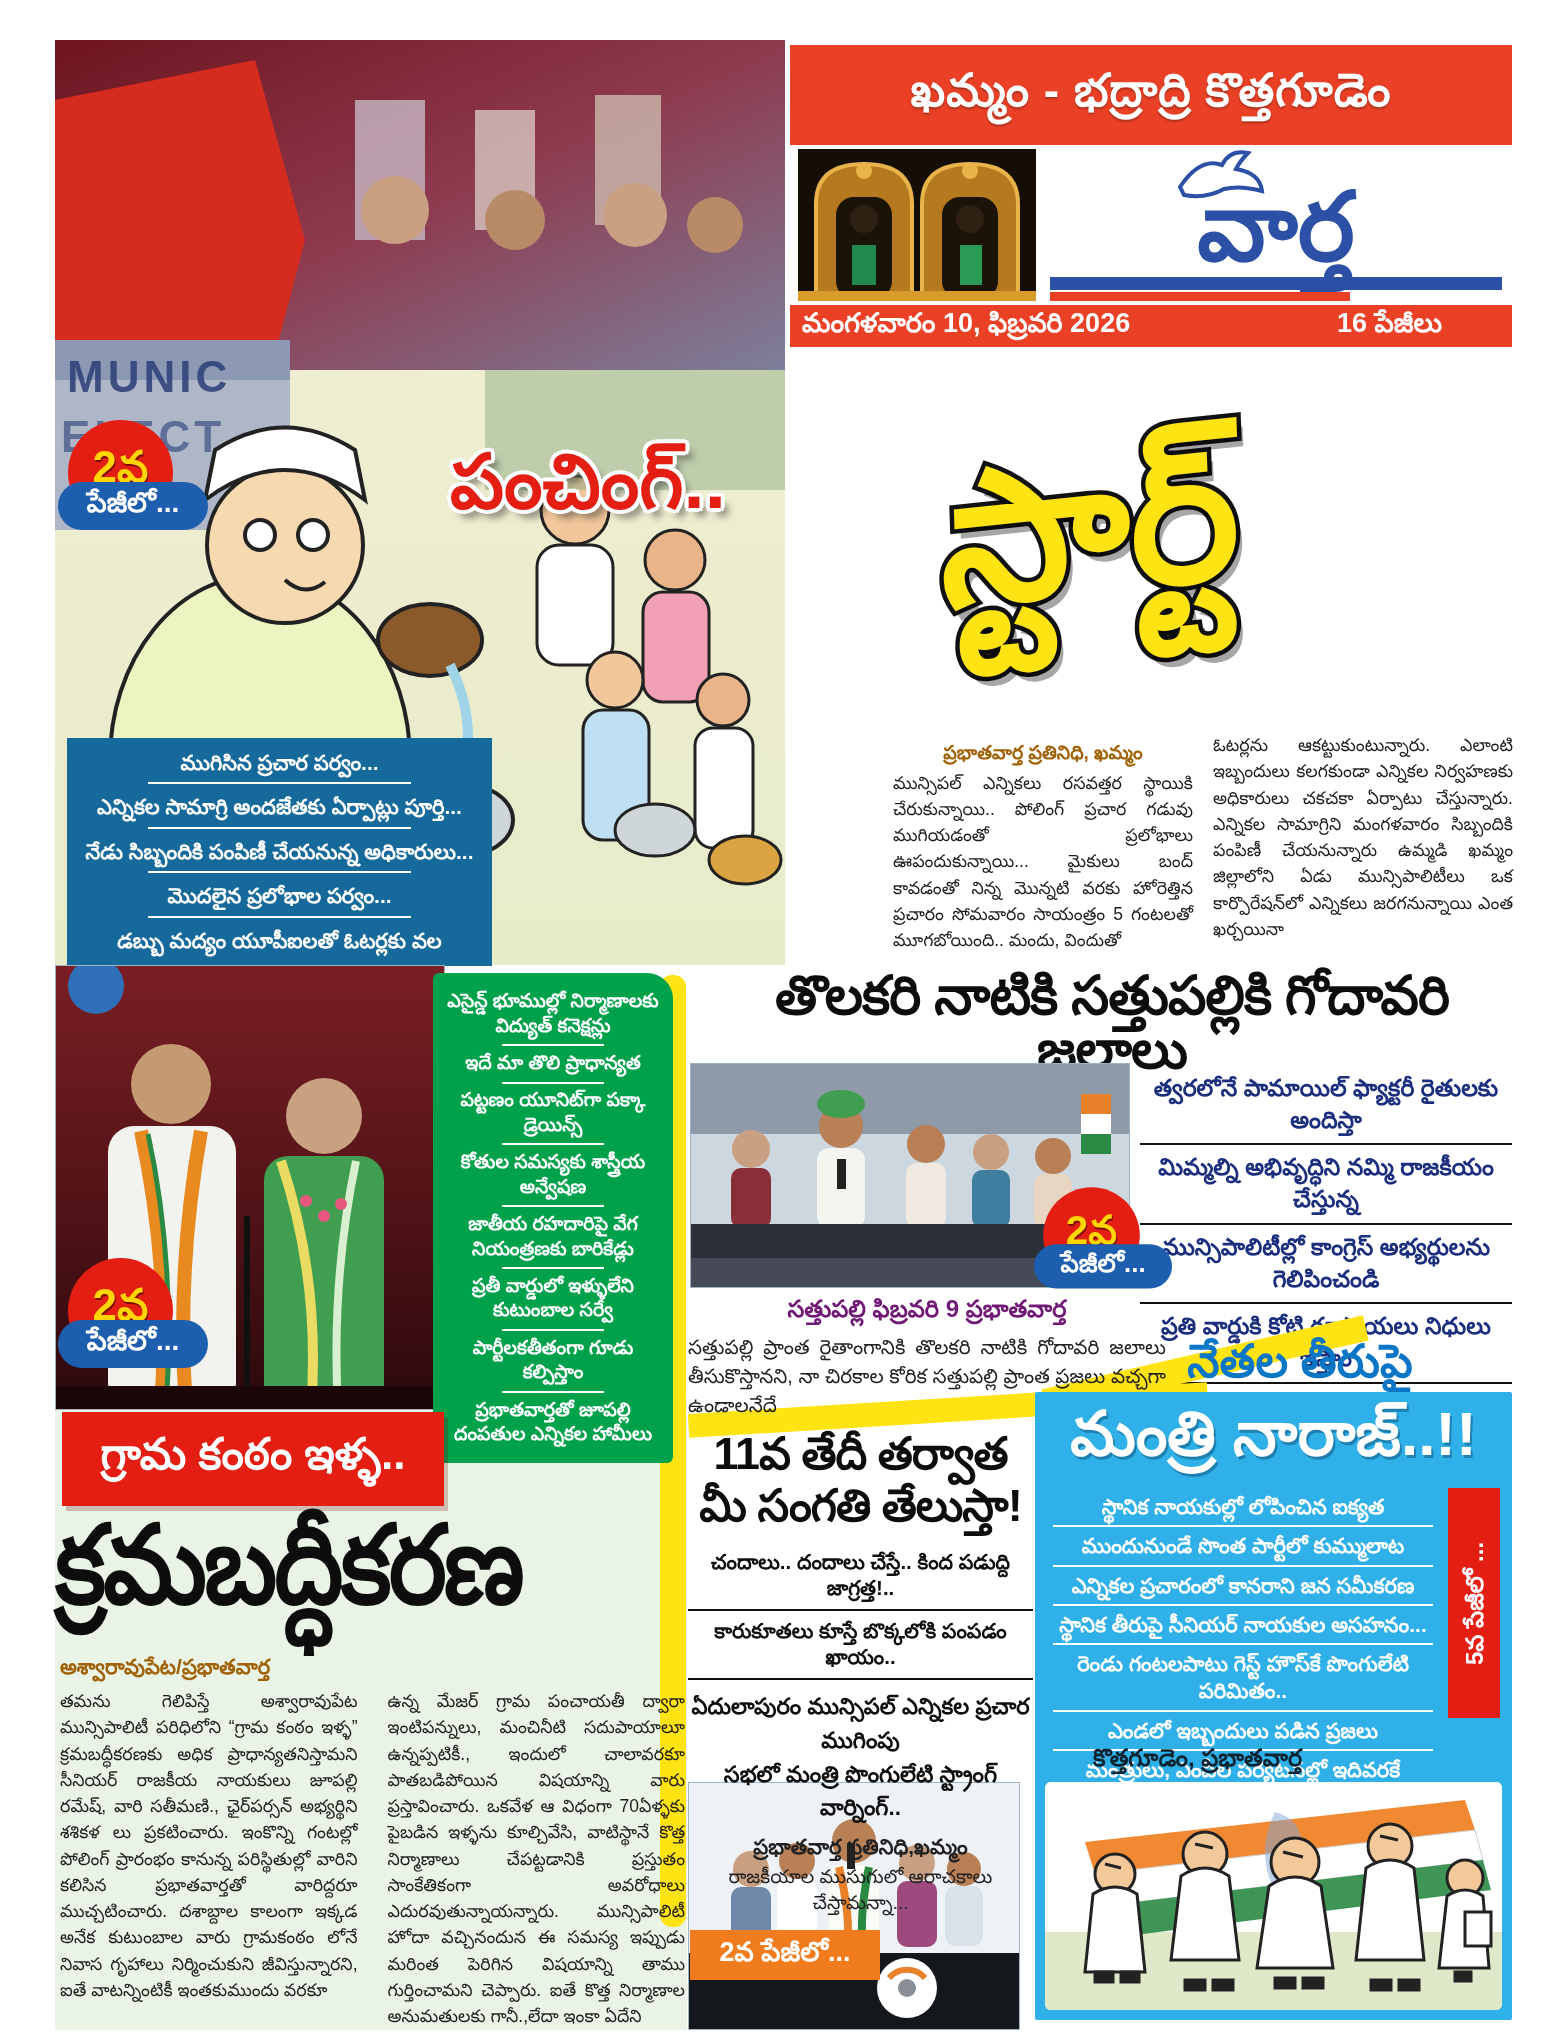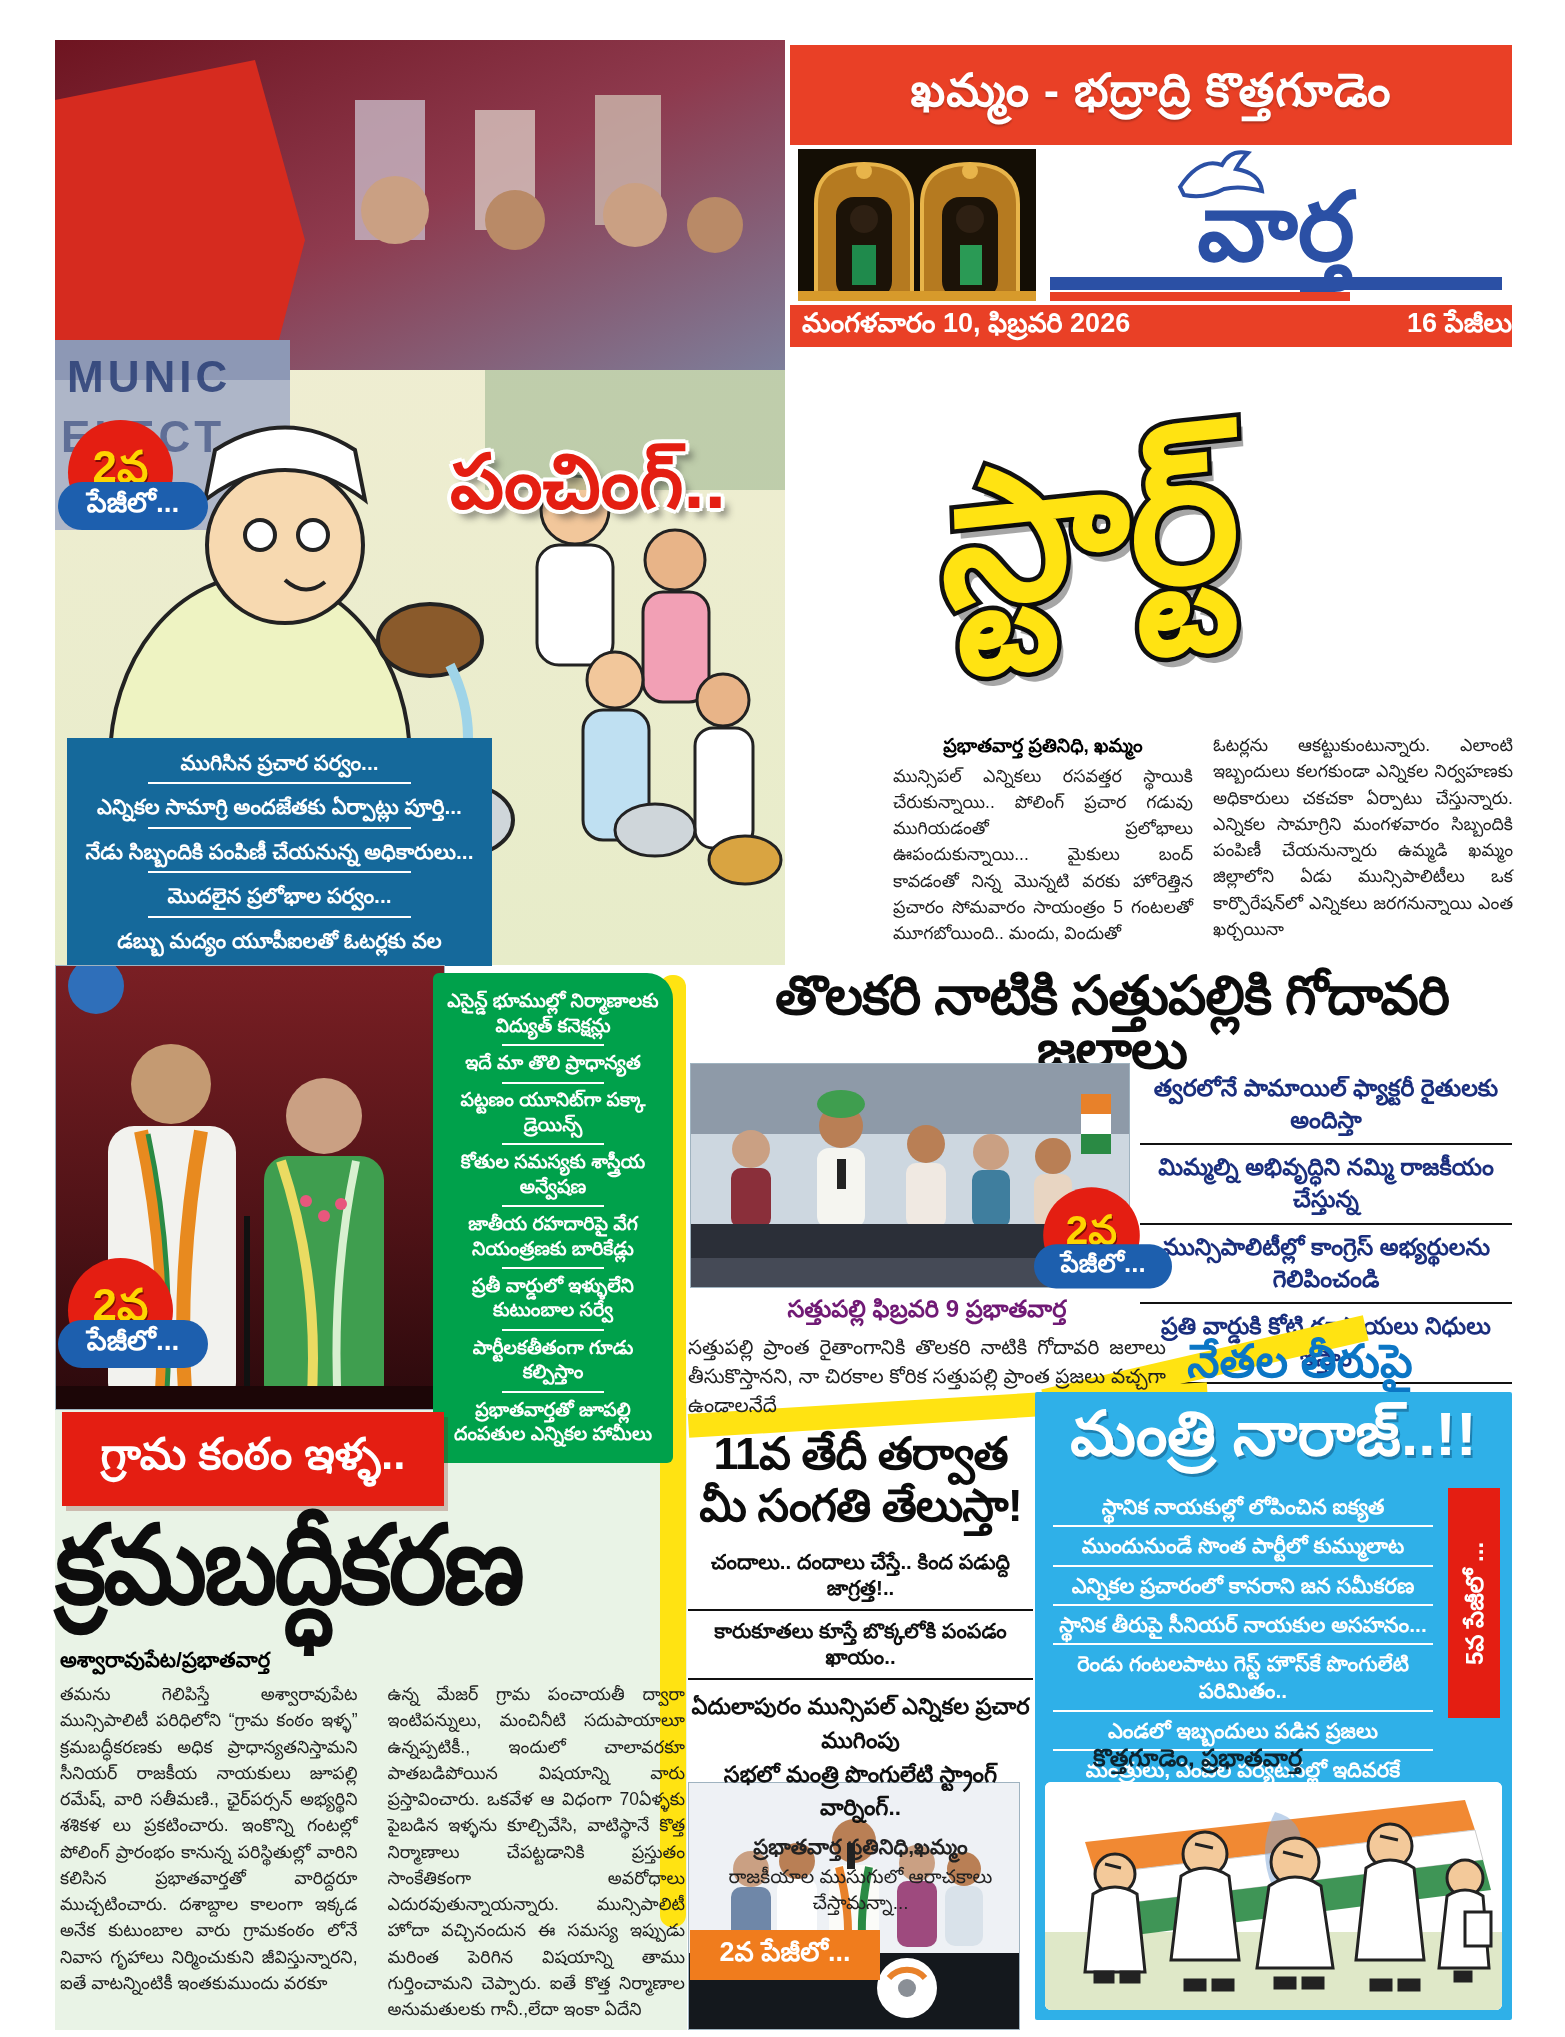--- a/index.html
+++ b/index.html
@@ -16,21 +16,21 @@
   .deity{position:absolute;left:8px;top:4px;width:238px;height:152px;}
   .vaartha{position:absolute;left:260px;top:0px;width:452px;height:130px;display:flex;
     align-items:flex-end;justify-content:center;color:#2b50a5;font-weight:bold;font-size:96px;
     line-height:1;}
   .dove{position:absolute;left:380px;top:2px;width:96px;height:60px;}
   .blue-bar{position:absolute;left:260px;top:132px;width:452px;height:13px;background:#2b50a5;}
   .red-bar{position:absolute;left:260px;top:147px;width:300px;height:9px;background:#e94026;}
   .mast-date{position:absolute;left:0;top:260px;width:100%;height:42px;background:#e94026;
     color:#fff;font-weight:bold;font-size:27px;display:flex;align-items:center;}
   .mast-date .d{padding-left:12px;}
-  .mast-date .p{margin-left:auto;}
+  .mast-date .p{margin-left:auto;padding-right:70px;}
 
   
   .collage{left:55px;top:40px;width:730px;height:925px;}
   .bg-text{position:absolute;font-weight:bold;color:#2b3f76;opacity:.85;font-size:44px;letter-spacing:4px;}
 
   
   .badge{width:150px;height:130px;pointer-events:auto;}
   .badge .circ{position:absolute;left:10px;top:0;width:105px;height:105px;background:#e41e12;
     border-radius:50%;display:flex;align-items:center;justify-content:center;
     color:#ffd400;font-weight:bold;font-size:44px;text-shadow:1px 2px 0 #7d0b05;}
@@ -49,21 +49,21 @@
     text-shadow:-3px -3px 0 #fff,3px -3px 0 #fff,-3px 3px 0 #fff,3px 3px 0 #fff,0 -4px 0 #fff,0 4px 0 #fff,-4px 0 0 #fff,4px 0 0 #fff,7px 8px 7px rgba(40,40,40,.5);}
   .start-head{left:740px;top:330px;width:700px;height:440px;display:flex;align-items:center;justify-content:center;
     z-index:5;pointer-events:none;}
   .start-head span{font-weight:bold;font-size:185px;color:#ffe312;transform:rotate(-6deg) skewX(-4deg);
     -webkit-text-stroke:9px #111;paint-order:stroke fill;
     text-shadow:6px 10px 0 rgba(0,0,0,.35);}
 
   
   .lead-cols{left:893px;top:732px;width:620px;height:235px;display:flex;gap:20px;z-index:4;}
   .col{flex:1;font-size:17.5px;line-height:1.5;text-align:justify;color:#1d1d1d;}
-  .dateline{font-weight:bold;text-align:center;font-size:19px;color:#000000;margin-bottom:2px;}
+  .dateline{font-weight:bold;text-align:center;font-size:19px;color:#a16207;margin-bottom:2px;margin-top:7px;}
 
   
   .mint-left{left:55px;top:1398px;width:632px;height:632px;background:#e9f3e6;}
   .yellow-v{left:660px;top:975px;width:26px;height:952px;background:#ffe312;border-radius:12px;z-index:1;}
   .yellow-diag{left:688px;top:1398px;width:520px;height:24px;background:#ffe312;transform:rotate(-3.5deg);z-index:1;}
   .yellow-kick{left:1040px;top:1352px;width:330px;height:26px;background:#ffe312;transform:rotate(-13deg);z-index:1;}
 
   .left-photo{left:55px;top:965px;width:390px;height:445px;}
   .green-box{left:433px;top:973px;width:240px;height:490px;background:#00a14b;border-radius:6px 26px 6px 6px;
     padding:16px 10px;box-sizing:border-box;display:flex;flex-direction:column;justify-content:space-between;z-index:2;}

